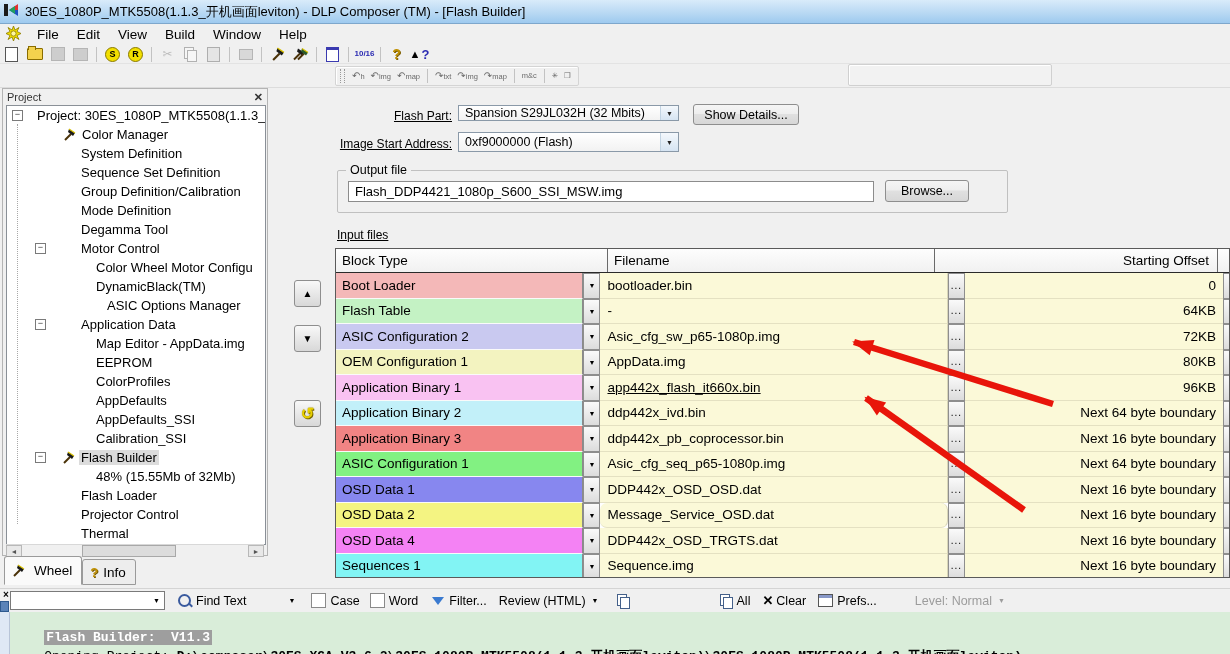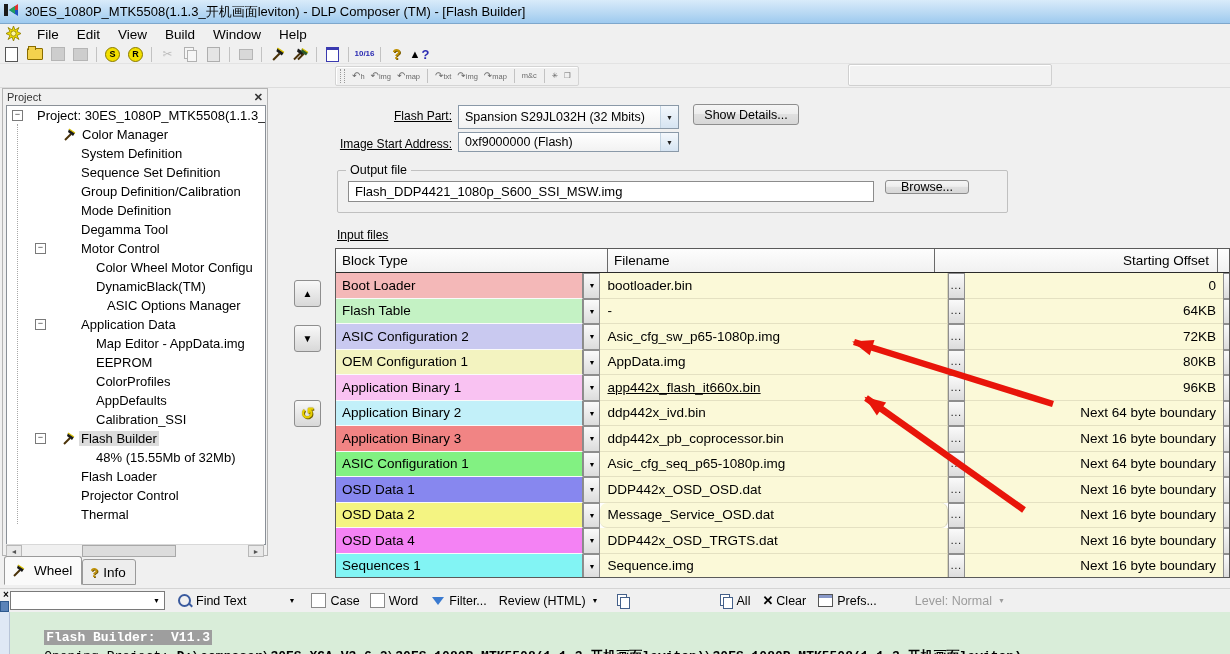--- a/index.html
+++ b/index.html
@@ -350,20 +350,23 @@
       <div class="tree-row" style="padding-left: 87px;">
         <span class="tlabel">EEPROM</span>
       </div>
       <div class="tree-row" style="padding-left: 87px;">
         <span class="tlabel">ColorProfiles</span>
       </div>
       <div class="tree-row" style="padding-left: 87px;">
         <span class="tlabel">AppDefaults</span>
       </div>
       <div class="tree-row" style="padding-left: 87px;">
+        <span class="tlabel">AppDefaults_SSI</span>
+      </div>
+      <div class="tree-row" style="padding-left: 87px;">
         <span class="tlabel">Calibration_SSI</span>
       </div>
       <div class="tree-row" style="padding-left: 28px;">
         <span class="exp" style="margin-right:16px">−</span>
         <span class="hammer-sp">
           <svg width="13" height="13" viewBox="0 0 13 13">
             <path d="M2 12 L8 6" stroke="#4a3208" stroke-width="2"></path>
             <path d="M6 1 L12 5 L10 8 L5 4 Z" fill="#1a1a1a"></path>
             <path d="M6 1 L12 5" stroke="#d8c000" stroke-width="1.2"></path>
           </svg>
@@ -400,40 +403,40 @@
       </span>
     <span>Wheel</span>
   </div>
   <div class="tab">
     <span class="gold-q">?</span>
     <span>Info</span>
   </div>
 </div>
 
 <div class="abs lab" style="left:300px;top:109px;width:152px;text-align:right;">Flash Part:</div>
-<div class="abs combo" style="left:458px;top:105px;width:221px;height:24px;">
+<div class="abs combo" style="left:458px;top:105px;width:221px;height:16px;">
   <span>Spansion S29JL032H (32 Mbits)</span>
   <span class="dd">▼</span>
 </div>
 <div class="abs win-btn" style="left:693px;top:104px;width:106px;height:21px;">
   <span>Show Details...</span>
 </div>
 
 <div class="abs lab" style="left:300px;top:137px;width:152px;text-align:right;">Image Start Address:</div>
 <div class="abs combo" style="left:458px;top:132px;width:221px;height:20px;">
   <span>0xf9000000 (Flash)</span>
   <span class="dd">▼</span>
 </div>
 
 <div class="abs groupbox" style="left:337px;top:170px;width:671px;height:43px;">
   <span class="gb-legend">Output file</span>
   <div class="txtfield abs" style="left:10px;top:10px;width:526px;height:21px;">
     <span>Flash_DDP4421_1080p_S600_SSI_MSW.img</span>
   </div>
-  <div class="win-btn abs" style="left:547px;top:9px;width:84px;height:14px;">
+  <div class="win-btn abs" style="left:547px;top:9px;width:84px;height:22px;">
     <span>Browse...</span>
   </div>
 </div>
 
 <div class="abs lab" style="left:337px;top:228px;">Input files</div>
 
 <div class="abs sq-btn" style="top:280px;">
     <span>▲</span>
   </div>
 <div class="abs sq-btn" style="top:325px;">

